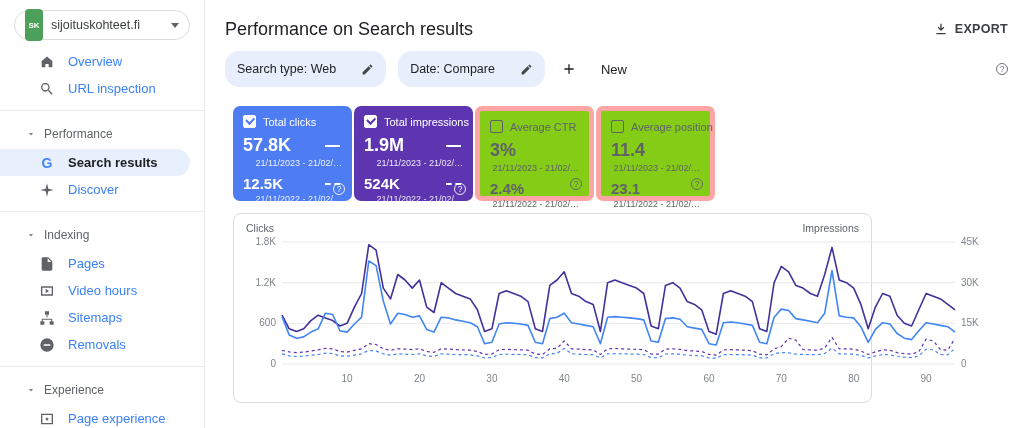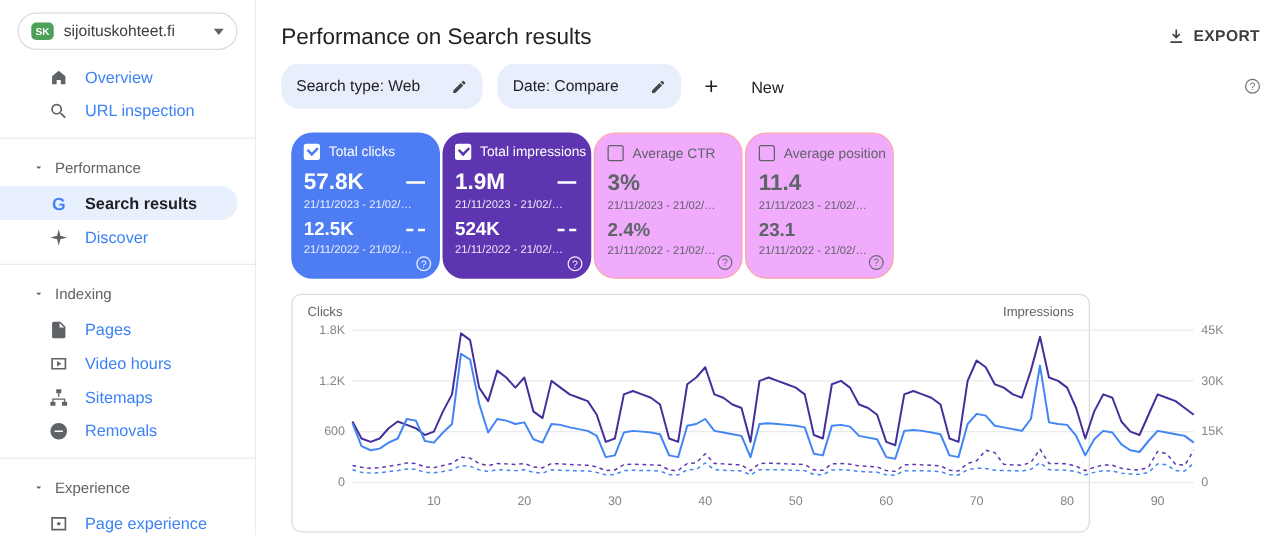--- a/index.html
+++ b/index.html
@@ -6,21 +6,21 @@
   html,body { margin:0; padding:0; }
   body {
     width:1024px; height:428px; overflow:hidden;
     font-family:"Liberation Sans","DejaVu Sans",sans-serif;
     background:#ffffff; color:#202124; display:flex;
   }
   
   .sidebar { width:205px; flex:0 0 205px; border-right:1px solid #e8eaed; padding-top:10px; background:#fff; }
   .prop { margin:0 14px; height:30px; border:1px solid #dadce0; border-radius:16px;
           display:flex; align-items:center; gap:8px; padding:0 10px; cursor:pointer; }
-  .avatar { width:18px; height:14px; border-radius:4px; background:#4da05a; color:#fff;
+  .avatar { width:18px; height:32px; border-radius:4px; background:#4da05a; color:#fff;
             font-size:8px; font-weight:bold; display:flex; align-items:center; justify-content:center; flex:0 0 18px;}
   .plabel { font-size:12.5px; color:#3c4043; flex:1; white-space:nowrap; overflow:hidden; }
   .caret { width:0; height:0; border-left:4px solid transparent; border-right:4px solid transparent; border-top:5px solid #5f6368; }
   .nav { margin-top:8px; }
   .nav-item { height:27px; display:flex; align-items:center; gap:12px; padding-left:38px;
               font-size:13px; color:#3b82f6; cursor:pointer; }
   .nav-item.selected { background:#e8f0fe; border-radius:0 16px 16px 0; margin-right:14px;
                        font-weight:bold; color:#202124; }
   .nicon { width:18px; height:18px; flex:0 0 18px; display:flex; align-items:center; justify-content:center; }
   .nicon svg { width:16px; height:16px; fill:#5f6368; }
@@ -38,24 +38,24 @@
   .export svg { width:16px; height:16px; fill:#3c4043; }
   .frow { margin-top:12px; display:flex; align-items:center; gap:12px; height:26px; }
   .chip { background:#e8eefb; border-radius:14px; height:26px; display:flex; align-items:center;
           gap:25px; padding:18px 12px; font-size:12.5px; color:#202124; cursor:pointer; white-space:nowrap; }
   .chip svg { width:13px; height:13px; fill:#444746; }
   .newbtn { display:flex; align-items:center; gap:24px; font-size:13px; color:#202124; cursor:pointer; margin-left:4px; }
   .newbtn svg { width:16px; height:16px; fill:#202124; }
   .lastupd { margin-left:auto; display:flex; align-items:center; gap:5px; font-size:12px; color:#5f6368; }
   
   .cards { margin:24px 0 0 8px; display:flex; gap:2px; }
-  .card { width:119px; height:117px; border-radius:17px; padding:9px 10px; position:relative; }
+  .card { width:119px; height:95px; border-radius:7px; padding:9px 10px; position:relative;text-align:right; }
   .card.blue { background:#4d7cf3; color:#fff; }
   .card.purple { background:#5e35b1; color:#fff; }
-  .card.plain { background:#f0abfc; border:1px solid #fca5a5; color:#5f6368; }
+  .card.plain { background:#84cc16; border:5px solid #fca5a5; color:#5f6368; }
   .clabel { display:flex; align-items:center; gap:7px; font-size:11px; white-space:nowrap; }
   .cb { width:13px; height:13px; flex:0 0 13px; border:1.5px solid #5f6368; border-radius:2px; position:relative; cursor:pointer; }
   .card.blue .cb, .card.purple .cb { border-color:#fff; background:#fff; }
   .cb.checked::after { content:""; position:absolute; left:1.5px; top:1px; width:6px; height:3.5px;
                        border-left:2px solid; border-bottom:2px solid; transform:rotate(-45deg); }
   .card.blue .cb.checked::after { border-color:#4d7cf3; }
   .card.purple .cb.checked::after { border-color:#5e35b1; }
   .vrow { display:flex; align-items:center; justify-content:space-between; margin-top:7px; }
   .val { font-size:18px; font-weight:bold; }
   .val.sm { font-size:15px; }

